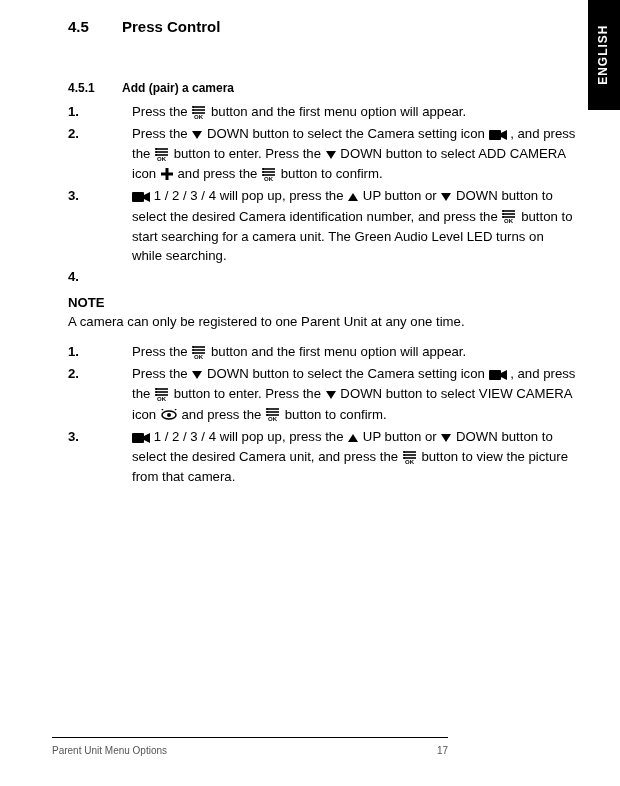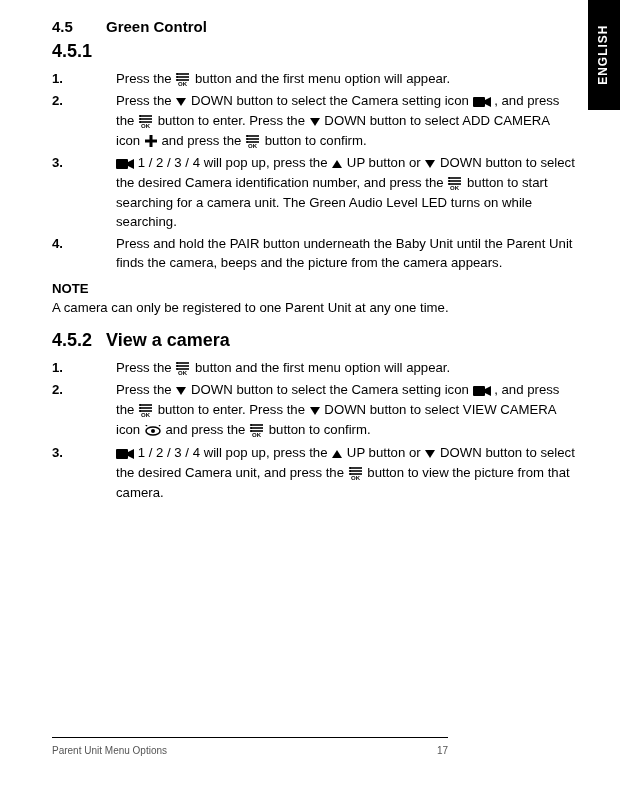--- a/index.html
+++ b/index.html
@@ -7,21 +7,21 @@
   body {
     width:620px; height:786px;
     font-family: Arial, Helvetica, sans-serif;
     font-size:13.2px;
     line-height:1.45;
     color:#000;
     background:#fff;
     position:relative;
   }
   .page {
-    padding:16px 44px 0 52px;
+    padding:16px 44px 0 68px;
   }
   .lang-tab {
     position:absolute;
     top:0; right:0;
     width:32px; height:110px;
     background:#000;
     color:#fff;
     display:flex;
     align-items:center;
     justify-content:center;
@@ -29,21 +29,21 @@
   .lang-tab span {
     transform: rotate(-90deg);
     font-size:12px;
     font-weight:bold;
     letter-spacing:1px;
     white-space:nowrap;
   }
   .sec-row { display:flex; align-items:baseline; }
   .sec-num { min-width:54px; font-weight:bold; font-size:15px;}
   .sec-title { font-weight:bold; font-size:15px;}
-  .sub-row .sec-num, .sub-row .sec-title { font-size:18px; }
+  .sub-row .sec-num, .sub-row .sec-title { font-size:12px;margin-top:42px; }
   ol.steps { list-style:none; margin:4px 0 6px 0; padding:0;}
   ol.steps>li { display:flex; padding:1px 0;}
   ol.steps .n { min-width:28px; font-weight:bold;}
   ol.steps .t { flex:1;margin-left:36px;}
   .ico { display:inline-block; vertical-align:middle;}
   .note-h, .tip-h { font-weight:bold; margin-top:4px;}
   .note-t, .tip-t { margin-bottom:10px;}
   .footer {
     position:absolute;
     left:0; bottom:28px;
@@ -58,25 +58,26 @@
 <body>
 
 <div class="lang-tab">
   <span>ENGLISH</span>
 </div>
 
 <div class="page">
 
   <div class="sec-row">
     <div class="sec-num">4.5</div>
-    <div class="sec-title">Green Control</div>
+    <div class="sec-title">Press Control</div>
   </div>
 
   <div class="sec-row sub-row">
     <div class="sec-num">4.5.1</div>
+    <div class="sec-title">Add (pair) a camera</div>
   </div>
 
   <ol class="steps" id="steps-a">
       <li>
         <div class="n">1.</div>
         <div class="t">Press the <span class="ico"><svg width="16" height="14">
               <line x1="2" y1="2" x2="14" y2="2" stroke="#000" stroke-width="1.6"></line>
               <circle cx="2" cy="2" r="1.1" fill="#000"></circle>
               <line x1="2" y1="5" x2="14" y2="5" stroke="#000" stroke-width="1.6"></line>
               <circle cx="2" cy="5" r="1.1" fill="#000"></circle>
@@ -129,31 +130,26 @@
               <circle cx="2" cy="2" r="1.1" fill="#000"></circle>
               <line x1="2" y1="5" x2="14" y2="5" stroke="#000" stroke-width="1.6"></line>
               <circle cx="2" cy="5" r="1.1" fill="#000"></circle>
               <line x1="2" y1="8" x2="14" y2="8" stroke="#000" stroke-width="1.6"></line>
               <circle cx="2" cy="8" r="1.1" fill="#000"></circle>
               <text x="3" y="14" font-size="6" font-weight="bold" font-family="Arial">OK</text>
             </svg></span> button to start searching for a camera unit. The Green Audio Level LED turns on while searching.</div>
       </li>
       <li>
         <div class="n">4.</div>
-        <div class="t">Press and hold the PAIR button underneath the Baby Unit until the Parent Unit finds the camera, beeps and the picture from the camera appears.</div>
       </li>
     </ol>
 
   <div class="note-h">NOTE</div>
   <div class="note-t">A camera can only be registered to one Parent Unit at any one time.</div>
 
-  <div class="sec-row sub-row">
-    <div class="sec-num">4.5.2</div>
-    <div class="sec-title">View a camera</div>
-  </div>
 
   <ol class="steps" id="steps-b">
       <li>
         <div class="n">1.</div>
         <div class="t">Press the <span class="ico"><svg width="16" height="14">
               <line x1="2" y1="2" x2="14" y2="2" stroke="#000" stroke-width="1.6"></line>
               <circle cx="2" cy="2" r="1.1" fill="#000"></circle>
               <line x1="2" y1="5" x2="14" y2="5" stroke="#000" stroke-width="1.6"></line>
               <circle cx="2" cy="5" r="1.1" fill="#000"></circle>
               <line x1="2" y1="8" x2="14" y2="8" stroke="#000" stroke-width="1.6"></line>

